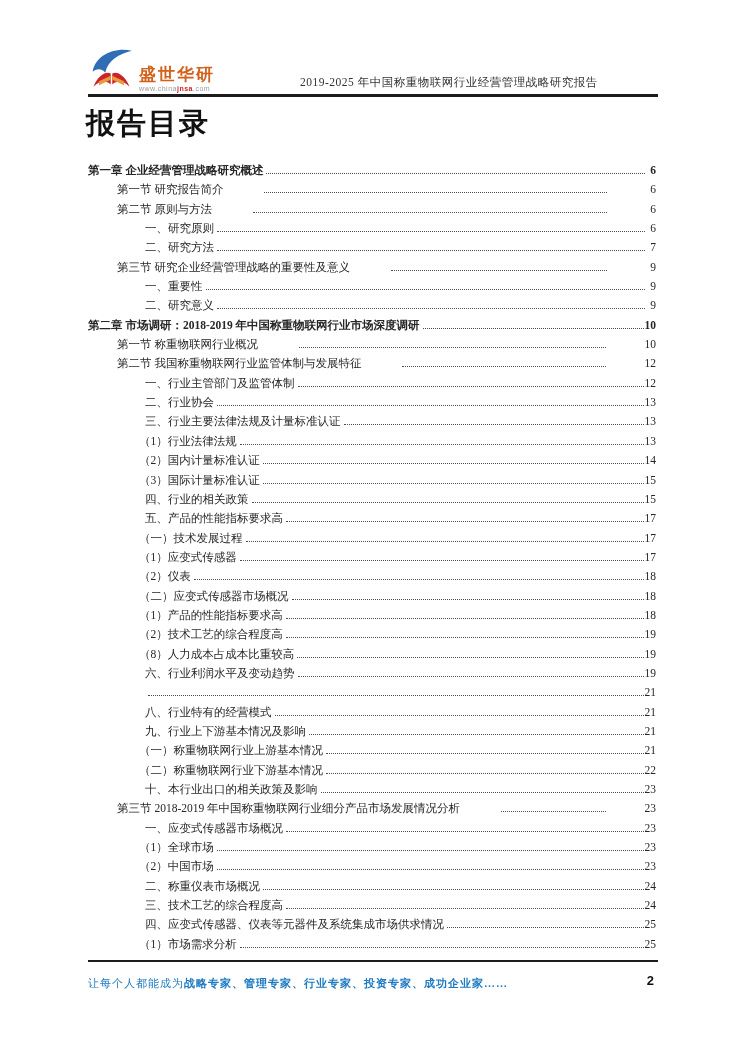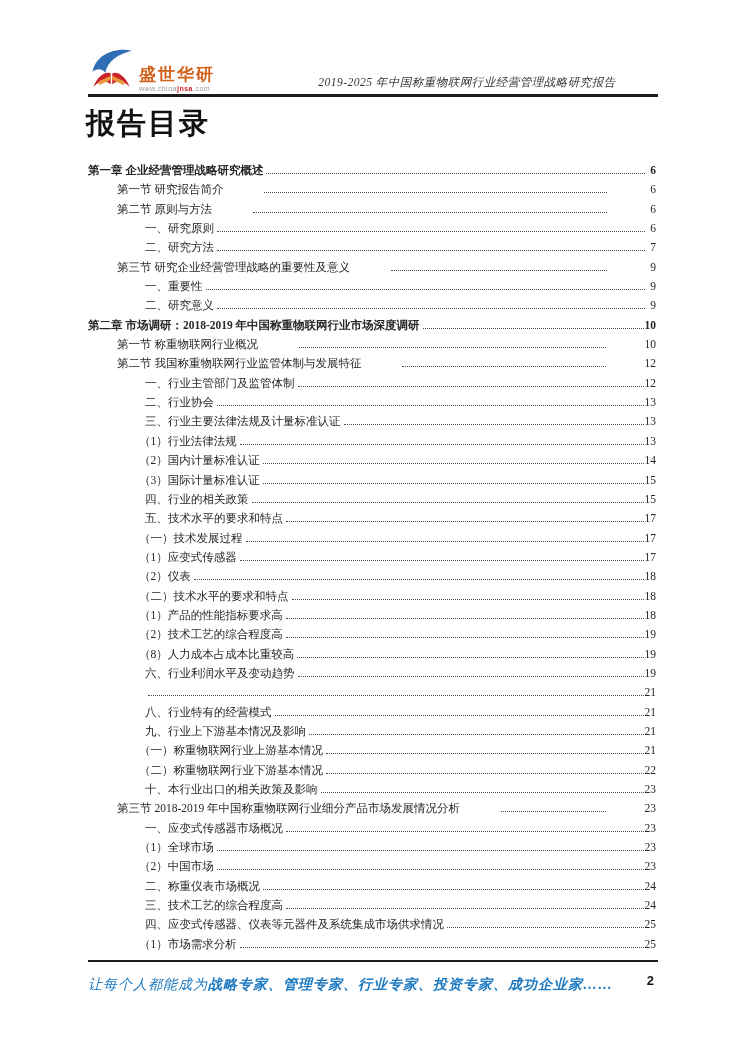--- a/index.html
+++ b/index.html
@@ -17,21 +17,21 @@
   .logo-textcol{margin-left:4px;padding-top:9px;}
   .logo-name{
     font-family:"Liberation Sans","DejaVu Sans",sans-serif;
     font-weight:bold;font-size:17px;line-height:18px;letter-spacing:2px;
     color:#d2611c;
   }
   .logo-url{font-family:"Liberation Sans","DejaVu Sans",sans-serif;font-size:7px;line-height:9px;color:#9a9a9a;letter-spacing:.5px;}
   .logo-url .red{color:#cc2229;font-weight:bold;}
   .header-title{
     position:absolute;top:75px;left:300px;width:334px;
-    text-align:center;font-size:11.5px;color:#333;letter-spacing:.5px;font-style:italic;
+    text-align:left;font-size:11.5px;color:#333;letter-spacing:.5px;
   }
   .header-rule{position:absolute;left:88px;top:94px;width:570px;height:3px;background:#1c1c1c;}
   
   .doc-title{
     position:absolute;left:86px;top:104px;
     font-family:"Liberation Sans","DejaVu Sans",sans-serif;
     font-size:29px;font-weight:bold;color:#111;letter-spacing:2px;
   }
   
   .toc{position:absolute;left:88px;top:161px;width:568px;}
@@ -49,21 +49,21 @@
   }
   .toc-row .pg{flex:0 0 auto;text-align:right;min-width:10px;}
   .lvl1{font-weight:600;}
   .lvl2{padding-left:29px;gap:38px;}
   .lvl3{padding-left:57px;}
   .lvl4{padding-left:51px;}
   
   .footer-rule{position:absolute;left:88px;top:960px;width:570px;height:2px;background:#1c1c1c;}
   .footer-slogan{
     position:absolute;left:88px;top:976px;
-    font-style:italic;font-size:14px;color:#1d79c0;letter-spacing:1px;text-align:right;
+    font-size:11px;color:#1d79c0;letter-spacing:1px;text-align:right;
   }
   .footer-slogan .bold{font-weight:bold;}
   .footer-page-num{
     position:absolute;right:90px;top:973px;
     font-family:"Liberation Sans","DejaVu Sans",sans-serif;
     font-size:13px;font-weight:bold;color:#111;
   }
 </style>
 </head>
 <body>
@@ -174,41 +174,41 @@
       <span class="toc-text">（3）国际计量标准认证</span>
       <span class="dots"></span>
       <span class="pg">15</span>
     </div>
       <div class="toc-row lvl3">
       <span class="toc-text">四、行业的相关政策</span>
       <span class="dots"></span>
       <span class="pg">15</span>
     </div>
       <div class="toc-row lvl3">
-      <span class="toc-text">五、技术水平的要求和特点</span>
+      <span class="toc-text">五、产品的性能指标要求高</span>
       <span class="dots"></span>
       <span class="pg">17</span>
     </div>
       <div class="toc-row lvl4">
       <span class="toc-text">（一）技术发展过程</span>
       <span class="dots"></span>
       <span class="pg">17</span>
     </div>
       <div class="toc-row lvl4">
       <span class="toc-text">（1）应变式传感器</span>
       <span class="dots"></span>
       <span class="pg">17</span>
     </div>
       <div class="toc-row lvl4">
       <span class="toc-text">（2）仪表</span>
       <span class="dots"></span>
       <span class="pg">18</span>
     </div>
       <div class="toc-row lvl4">
-      <span class="toc-text">（二）技术水平的要求和特点</span>
+      <span class="toc-text">（二）应变式传感器市场概况</span>
       <span class="dots"></span>
       <span class="pg">18</span>
     </div>
       <div class="toc-row lvl4">
       <span class="toc-text">（1）产品的性能指标要求高</span>
       <span class="dots"></span>
       <span class="pg">18</span>
     </div>
       <div class="toc-row lvl4">
       <span class="toc-text">（2）技术工艺的综合程度高</span>

